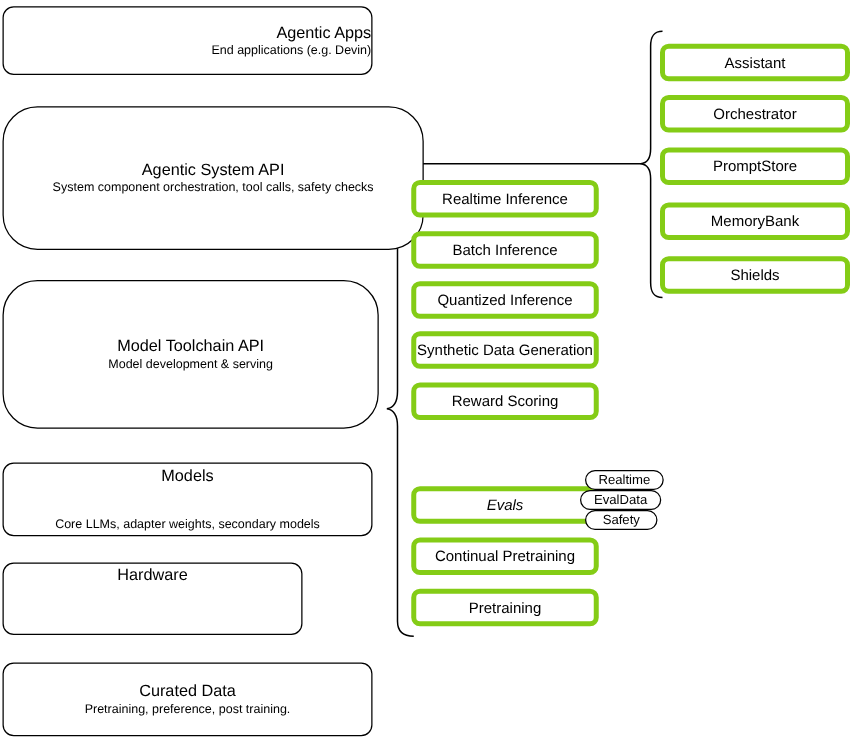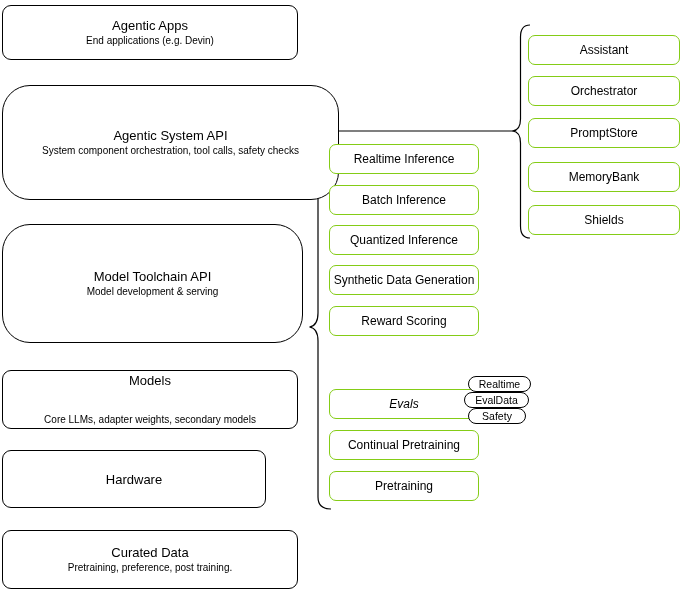--- a/index.html
+++ b/index.html
@@ -41,21 +41,21 @@
     white-space: nowrap;
   }
   .stack .s {
     font-size: 10px;
     line-height: 14px;
     white-space: nowrap;
   }
   .nbox {
     position: absolute;
     box-sizing: border-box;
-    border: 1px solid #84cc16;
+    border: 4px solid #84cc16;
     background: #fff;
     border-radius: 7px;
     height: 30px;
     display: flex;
     align-items: center;
     justify-content: center;
     text-align: center;
     font-size: 12px;
     white-space: nowrap;
     z-index: 2;
@@ -82,41 +82,41 @@
 <body>
 
 <div class="canvas">
 
   <svg class="overlay" viewBox="0 0 682 591" xmlns="http://www.w3.org/2000/svg">
     <line x1="303" y1="131" x2="513" y2="131" stroke="#000" stroke-width="1.2"></line>
     <path d="M 331 139 C 322 139 318 143 318 152 L 318 313 C 318 321 316 326 309.5 327 C 316 328 318 333 318 341 L 318 497 C 318 505 322 509 331 509" fill="none" stroke="#000" stroke-width="1.2"></path>
     <path d="M 530 25 C 523 25 520.5 29 520.5 37 L 520.5 119 C 520.5 126 518.5 130.5 512.5 131 C 518.5 131.5 520.5 136 520.5 143 L 520.5 226 C 520.5 234 523 238 530 238" fill="none" stroke="#000" stroke-width="1.2"></path>
   </svg>
 
-  <div class="stack" style="left:2px; top:5px; width:296px; height:55px; border-radius:9px;">
+  <div class="stack" style="left:2px; top:5px; width:296px; height:55px; border-radius:9px;align-items:flex-end;">
     <div class="t">Agentic Apps</div>
     <div class="s">End applications (e.g. Devin)</div>
   </div>
 
   <div class="stack" style="left:2px; top:85px; width:337px; height:115px; border-radius:28px;">
     <div class="t">Agentic System API</div>
     <div class="s">System component orchestration, tool calls, safety checks</div>
   </div>
 
   <div class="stack" style="left:2px; top:224px; width:301px; height:119px; border-radius:28px;">
     <div class="t">Model Toolchain API</div>
     <div class="s">Model development &amp; serving</div>
   </div>
 
   <div class="stack" style="left:2px; top:370px; width:296px; height:59px; border-radius:9px;gap:24px;">
     <div class="t">Models</div>
     <div class="s">Core LLMs, adapter weights, secondary models</div>
   </div>
 
-  <div class="stack" style="left:2px; top:450px; width:264px; height:58px; border-radius:9px;">
+  <div class="stack" style="left:2px; top:450px; width:240px; height:58px; border-radius:9px;justify-content:space-between;">
     <div class="t">Hardware</div>
   </div>
 
   <div class="stack" style="left:2px; top:530px; width:296px; height:59px; border-radius:9px;">
     <div class="t">Curated Data</div>
     <div class="s">Pretraining, preference, post training.</div>
   </div>
 
   <div class="nbox mid" style="top:144px;">Realtime Inference</div>
   <div class="nbox mid" style="top:185px;">Batch Inference</div>

